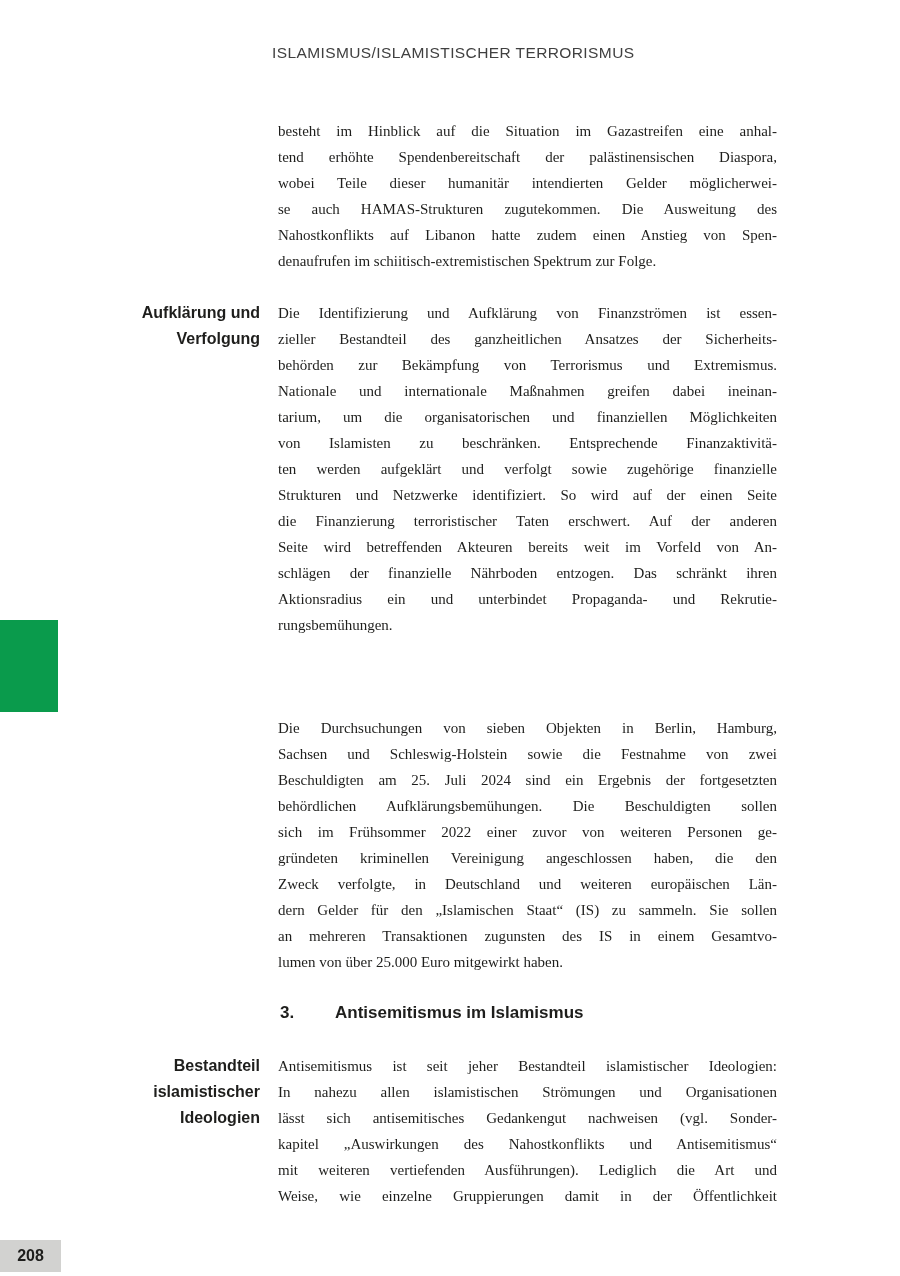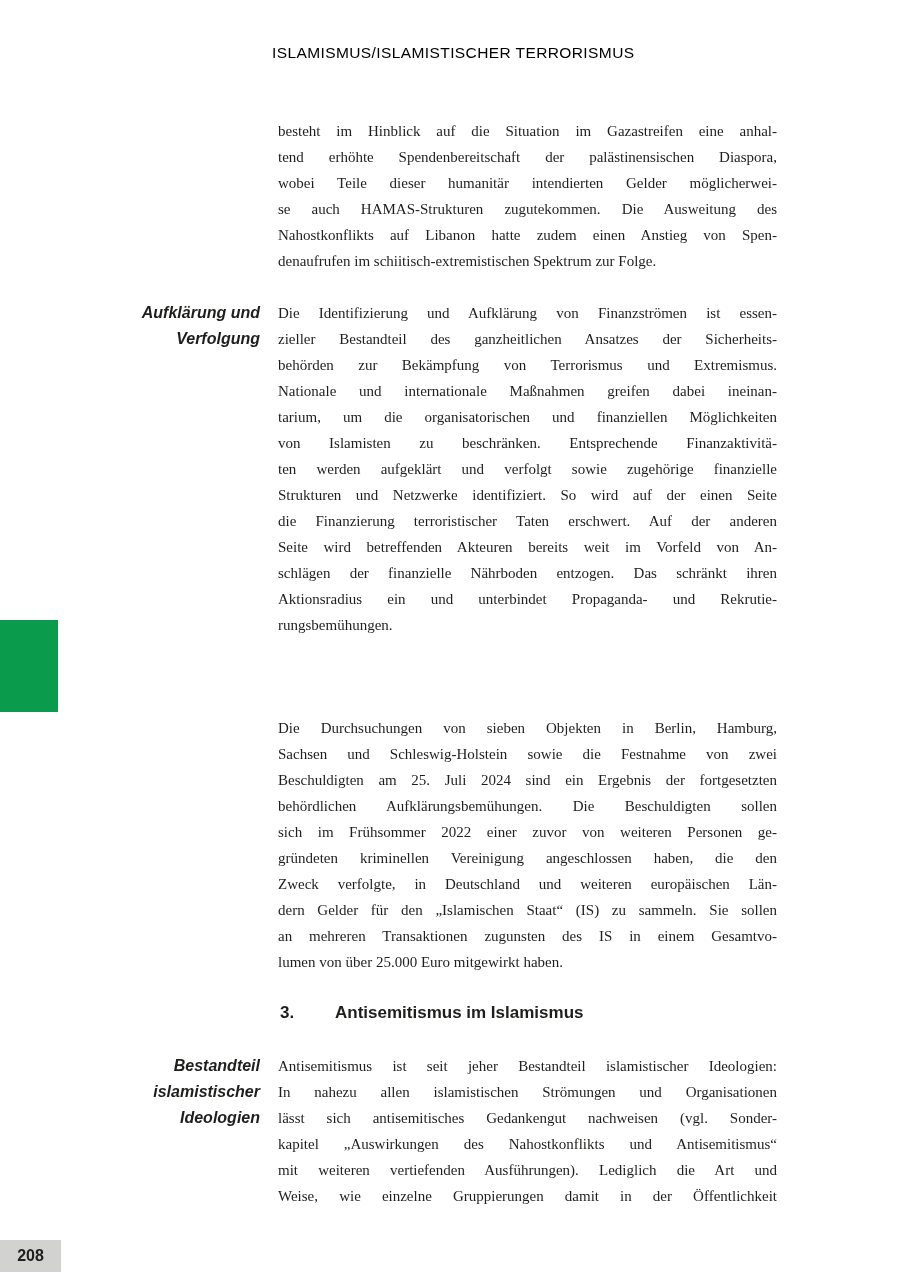--- a/index.html
+++ b/index.html
@@ -19,21 +19,21 @@
 
   
   .running-head {
     position: absolute;
     left: 272px;
     top: 44px;
     font-family: "Liberation Sans", sans-serif;
     font-size: 15.5px;
     font-weight: 500;
     letter-spacing: 0.4px;
-    color: #000000;
+    color: #404040;
     white-space: nowrap;
   }
 
   
   .para {
     position: absolute;
     left: 278px;
     width: 499px;
     font-size: 15px;
     line-height: 26px;
@@ -53,21 +53,21 @@
     position: absolute;
     left: 0;
     width: 260px;
     font-family: "Liberation Sans", sans-serif;
     font-weight: bold;
     font-size: 16px;
     line-height: 26px;
     text-align: right;
     color: #1e1e1c;
   }
-  .margin-note .line { text-align: right; text-align-last: right; font-style: italic; }
+  .margin-note .line { text-align: right; text-align-last: right; }
 
   
   .section-heading {
     position: absolute;
     left: 280px;
     top: 1000px;
     width: 499px;
     font-family: "Liberation Sans", sans-serif;
     font-weight: bold;
     font-size: 17px;

